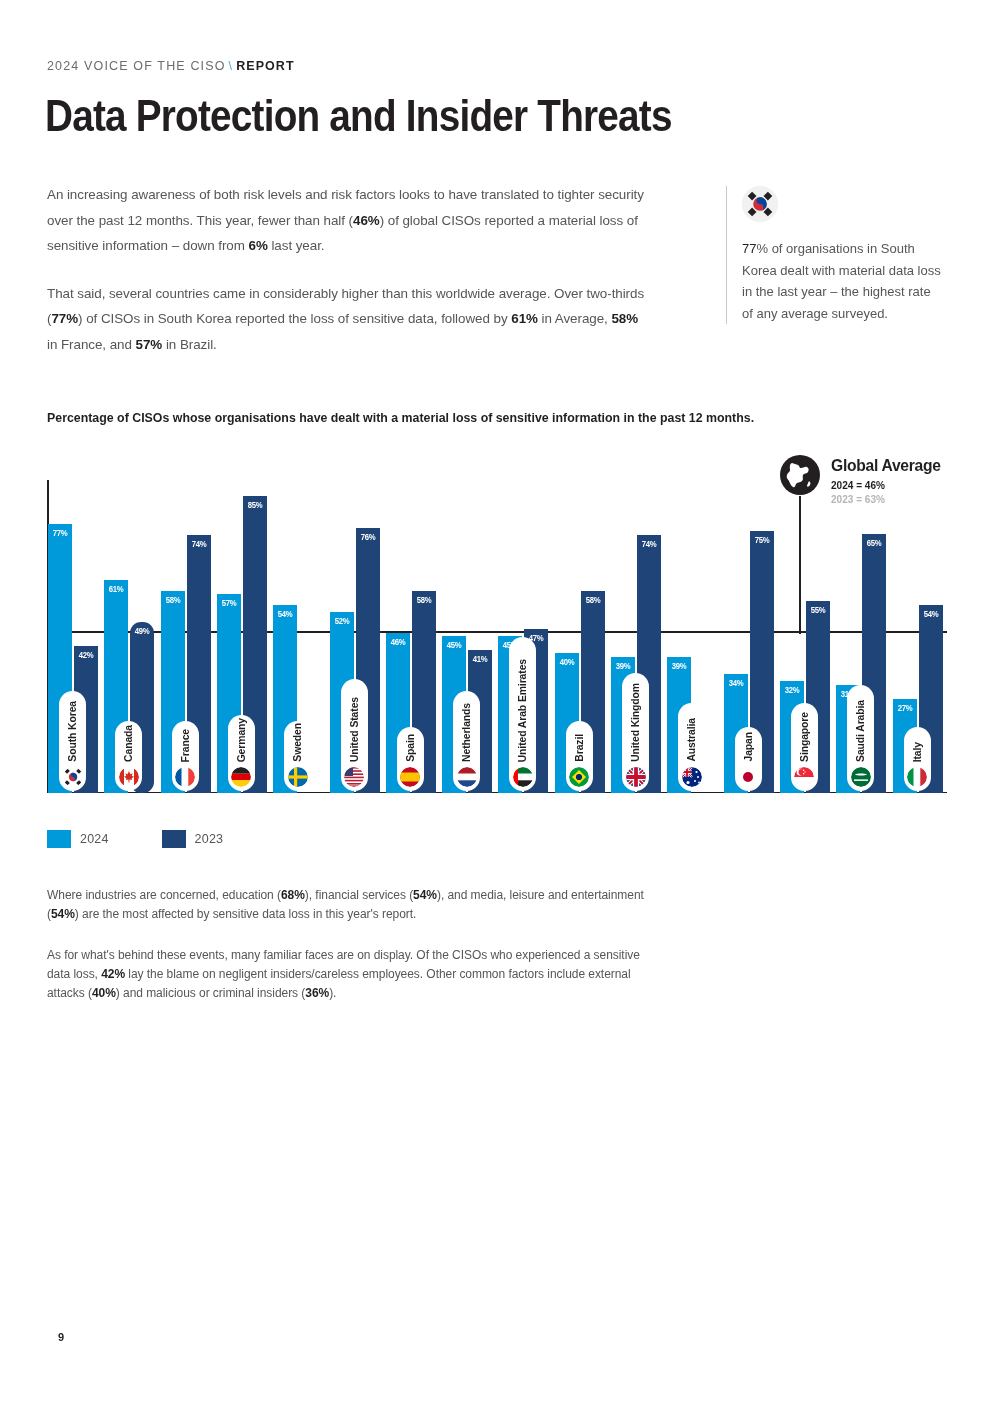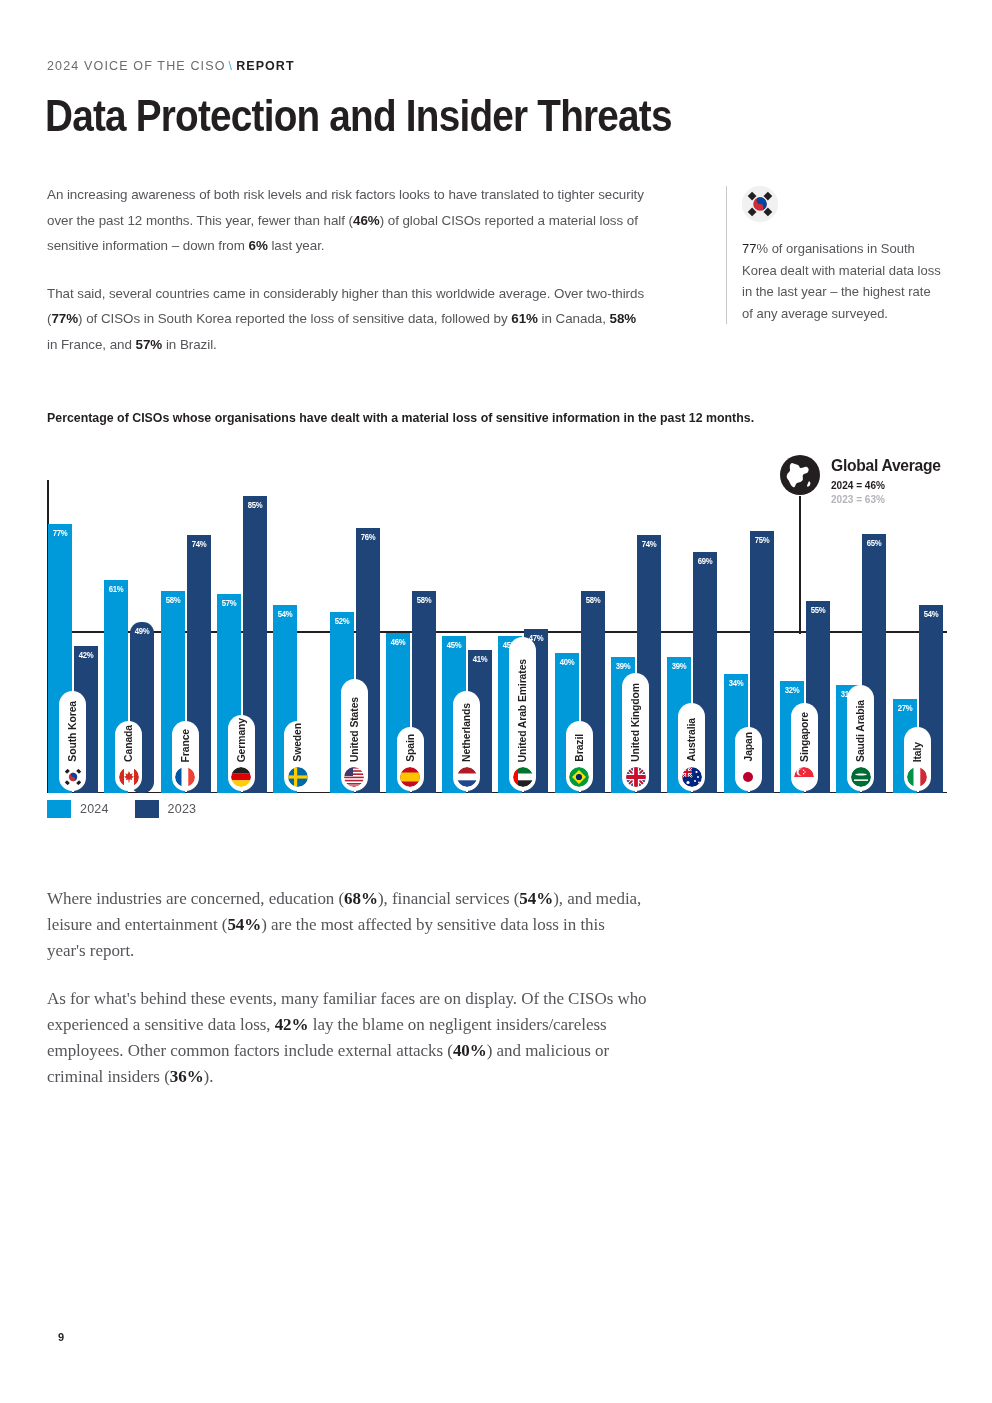--- a/index.html
+++ b/index.html
@@ -132,53 +132,53 @@
     font-size: 11.2px; font-weight: 700; color: #231f20; margin-top: 3px;
     transform: scaleX(0.9); transform-origin: left top;
   }
   .gavg .g23 {
     font-family: "Liberation Sans Narrow", "Liberation Sans", sans-serif;
     font-size: 11.2px; font-weight: 700; color: #b5b5ba; margin-top: 2px;
     transform: scaleX(0.9); transform-origin: left top;
   }
 
   
-  .legend { position: absolute; left: 47px; top: 800px; display: flex; align-items: center; }
+  .legend { position: absolute; left: 47px; top: 830px; display: flex; align-items: center; gap: 27px; }
   .legend .item { display: flex; align-items: center; margin-right: 26px; }
   .legend .sw { width: 24px; height: 18px; margin-right: 9px; }
   .legend .sw.a { background: #0099da; }
   .legend .sw.b { background: #1f4477; }
   .legend .lt { font-size: 12.5px; color: #55565a; letter-spacing: 0.2px; }
 
   
   .body-copy { position: absolute; left: 47px; top: 886px; width: 600px; }
   .body-copy p {
-    font-size: 17px; line-height: 26px; color: #55565a;
-    margin-bottom: 22px; letter-spacing: -0.05px; font-family: Liberation Serif, serif;
+    font-size: 12px; line-height: 19px; color: #55565a;
+    margin-bottom: 22px; letter-spacing: -0.05px;
   }
 
   .folio {
     position: absolute; left: 58px; top: 1331px;
     font-size: 11px; font-weight: 700; color: #231f20;
   }
 </style>
 </head>
 <body>
 
 <div class="page">
 
   <div class="eyebrow">
     <span>2024 VOICE OF THE CISO</span><span class="slash">\</span><span class="strong">REPORT</span>
   </div>
 
   <h1 class="title">Data Protection and Insider Threats</h1>
 
   <div class="intro">
     <p><span>An increasing awareness of both risk levels and risk factors looks to have translated to tighter security over the past 12 months. This year, fewer than half (</span><b>46%</b><span>) of global CISOs reported a material loss of sensitive information – down from </span><b>6%</b><span> last year.</span></p>
-    <p><span>That said, several countries came in considerably higher than this worldwide average. Over two-thirds (</span><b>77%</b><span>) of CISOs in South Korea reported the loss of sensitive data, followed by </span><b>61%</b><span> in Canada, </span><b>58%</b><span> in France, and </span><b>57%</b><span> in Brazil.</span></p>
+    <p><span>That said, several countries came in considerably higher than this worldwide average. Over two-thirds (</span><b>77%</b><span>) of CISOs in South Korea reported the loss of sensitive data, followed by </span><b>61%</b><span> in Average, </span><b>58%</b><span> in France, and </span><b>57%</b><span> in Brazil.</span></p>
   </div>
 
   <div class="callout">
     <div class="flagwrap">
       <svg class="kr-flag" viewBox="0 0 36 36">
         <rect width="36" height="36" fill="#f1f1f1"></rect>
         <g fill="#231f20">
           <rect x="7" y="7" width="6.2" height="6.2" transform="rotate(45 10.1 10.1)"></rect>
           <rect x="22.8" y="7" width="6.2" height="6.2" transform="rotate(45 25.9 10.1)"></rect>
           <rect x="7" y="22.8" width="6.2" height="6.2" transform="rotate(45 10.1 25.9)"></rect>
@@ -442,23 +442,20 @@
                     <path d="M10 0v20M0 10h20" stroke="#fff" stroke-width="6.5"></path>
                     <path d="M10 0v20M0 10h20" stroke="#c8102e" stroke-width="3.8"></path>
                   </g>
                 </svg></span>
             </div>
           </div>
           <div class="grp" style="left: 620.3px; width: 50px;">
             <div class="bar y2024" style="height: 136.067px;">
               <span class="val">39%</span>
             </div>
-            <div class="bar y2023" style="height: 240.733px;">
-              <span class="val">69%</span>
-            </div>
             <div class="pill" style="height: 88px;">
               <span class="cname">Australia</span>
               <span class="flagdot"><svg viewBox="0 0 20 20" width="20" height="20">
                   <clipPath id="c_australia-flag">
                     <circle cx="10" cy="10" r="10"></circle>
                   </clipPath>
                   <g clip-path="url(#c_australia-flag)">
                     <rect width="20" height="20" fill="#00247d"></rect>
                     <g transform="scale(0.5)">
                       <path d="M0 0l20 20M20 0L0 20" stroke="#fff" stroke-width="4"></path>

